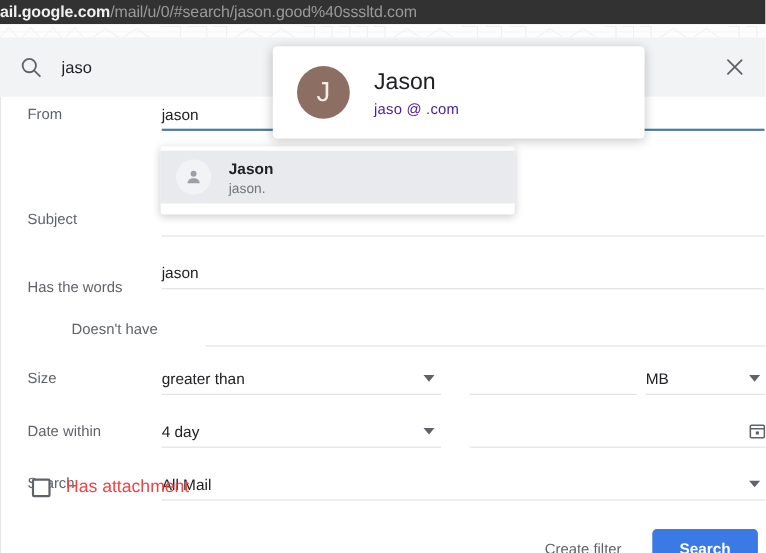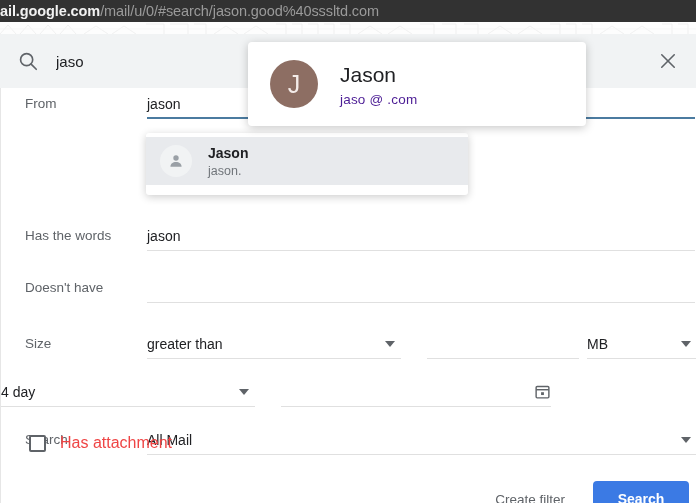--- a/index.html
+++ b/index.html
@@ -212,31 +212,39 @@
     <div class="row" style="top:0px;">
       <div class="lbl">From</div>
       <div class="fields">
         <div class="fld focused" style="left:0px; width:548px;">
           <span class="val">jason</span>
         </div>
       </div>
     </div>
 
 
-
-    <div class="row" style="top:132px;">
+    <div class="row" style="top:96px;">
+      <div class="lbl">Subject</div>
+      <div class="fields">
+        <div class="fld" style="left:0px; width:548px;">
+          <span class="val"></span>
+        </div>
+      </div>
+    </div>
+
+    <div class="row" style="top:144px;align-items:center;">
       <div class="lbl">Has the words</div>
       <div class="fields">
         <div class="fld" style="left:0px; width:548px;">
           <span class="val">jason</span>
         </div>
       </div>
     </div>
 
-    <div class="row" style="top:184px;">
+    <div class="row" style="top:196px;padding-left:40px;">
       <div class="lbl">Doesn't have</div>
       <div class="fields">
         <div class="fld" style="left:0px; width:548px;">
           <span class="val"></span>
         </div>
       </div>
     </div>
 
     <div class="row" style="top:240px;">
       <div class="lbl">Size</div>
@@ -249,20 +257,21 @@
           <span class="val"></span>
         </div>
         <div class="fld" style="left:440px; width:110px;text-align:center;">
           <span class="val">MB</span>
           <span class="sel-arrow"></span>
         </div>
       </div>
     </div>
 
     <div class="row" style="top:288px;">
+      <div class="lbl">Date within</div>
       <div class="fields">
         <div class="fld" style="left:0px; width:254px;">
           <span class="val">4 day</span>
           <span class="sel-arrow"></span>
         </div>
         <div class="fld" style="left:280px; width:270px;">
           <span class="val"></span>
           <span class="cal-icon">
             <svg width="17" height="17" viewBox="0 0 24 24" xmlns="http://www.w3.org/2000/svg">
               <rect x="3" y="5" width="18" height="16" rx="1.5" fill="none" stroke="#5f6368" stroke-width="2"></rect>

